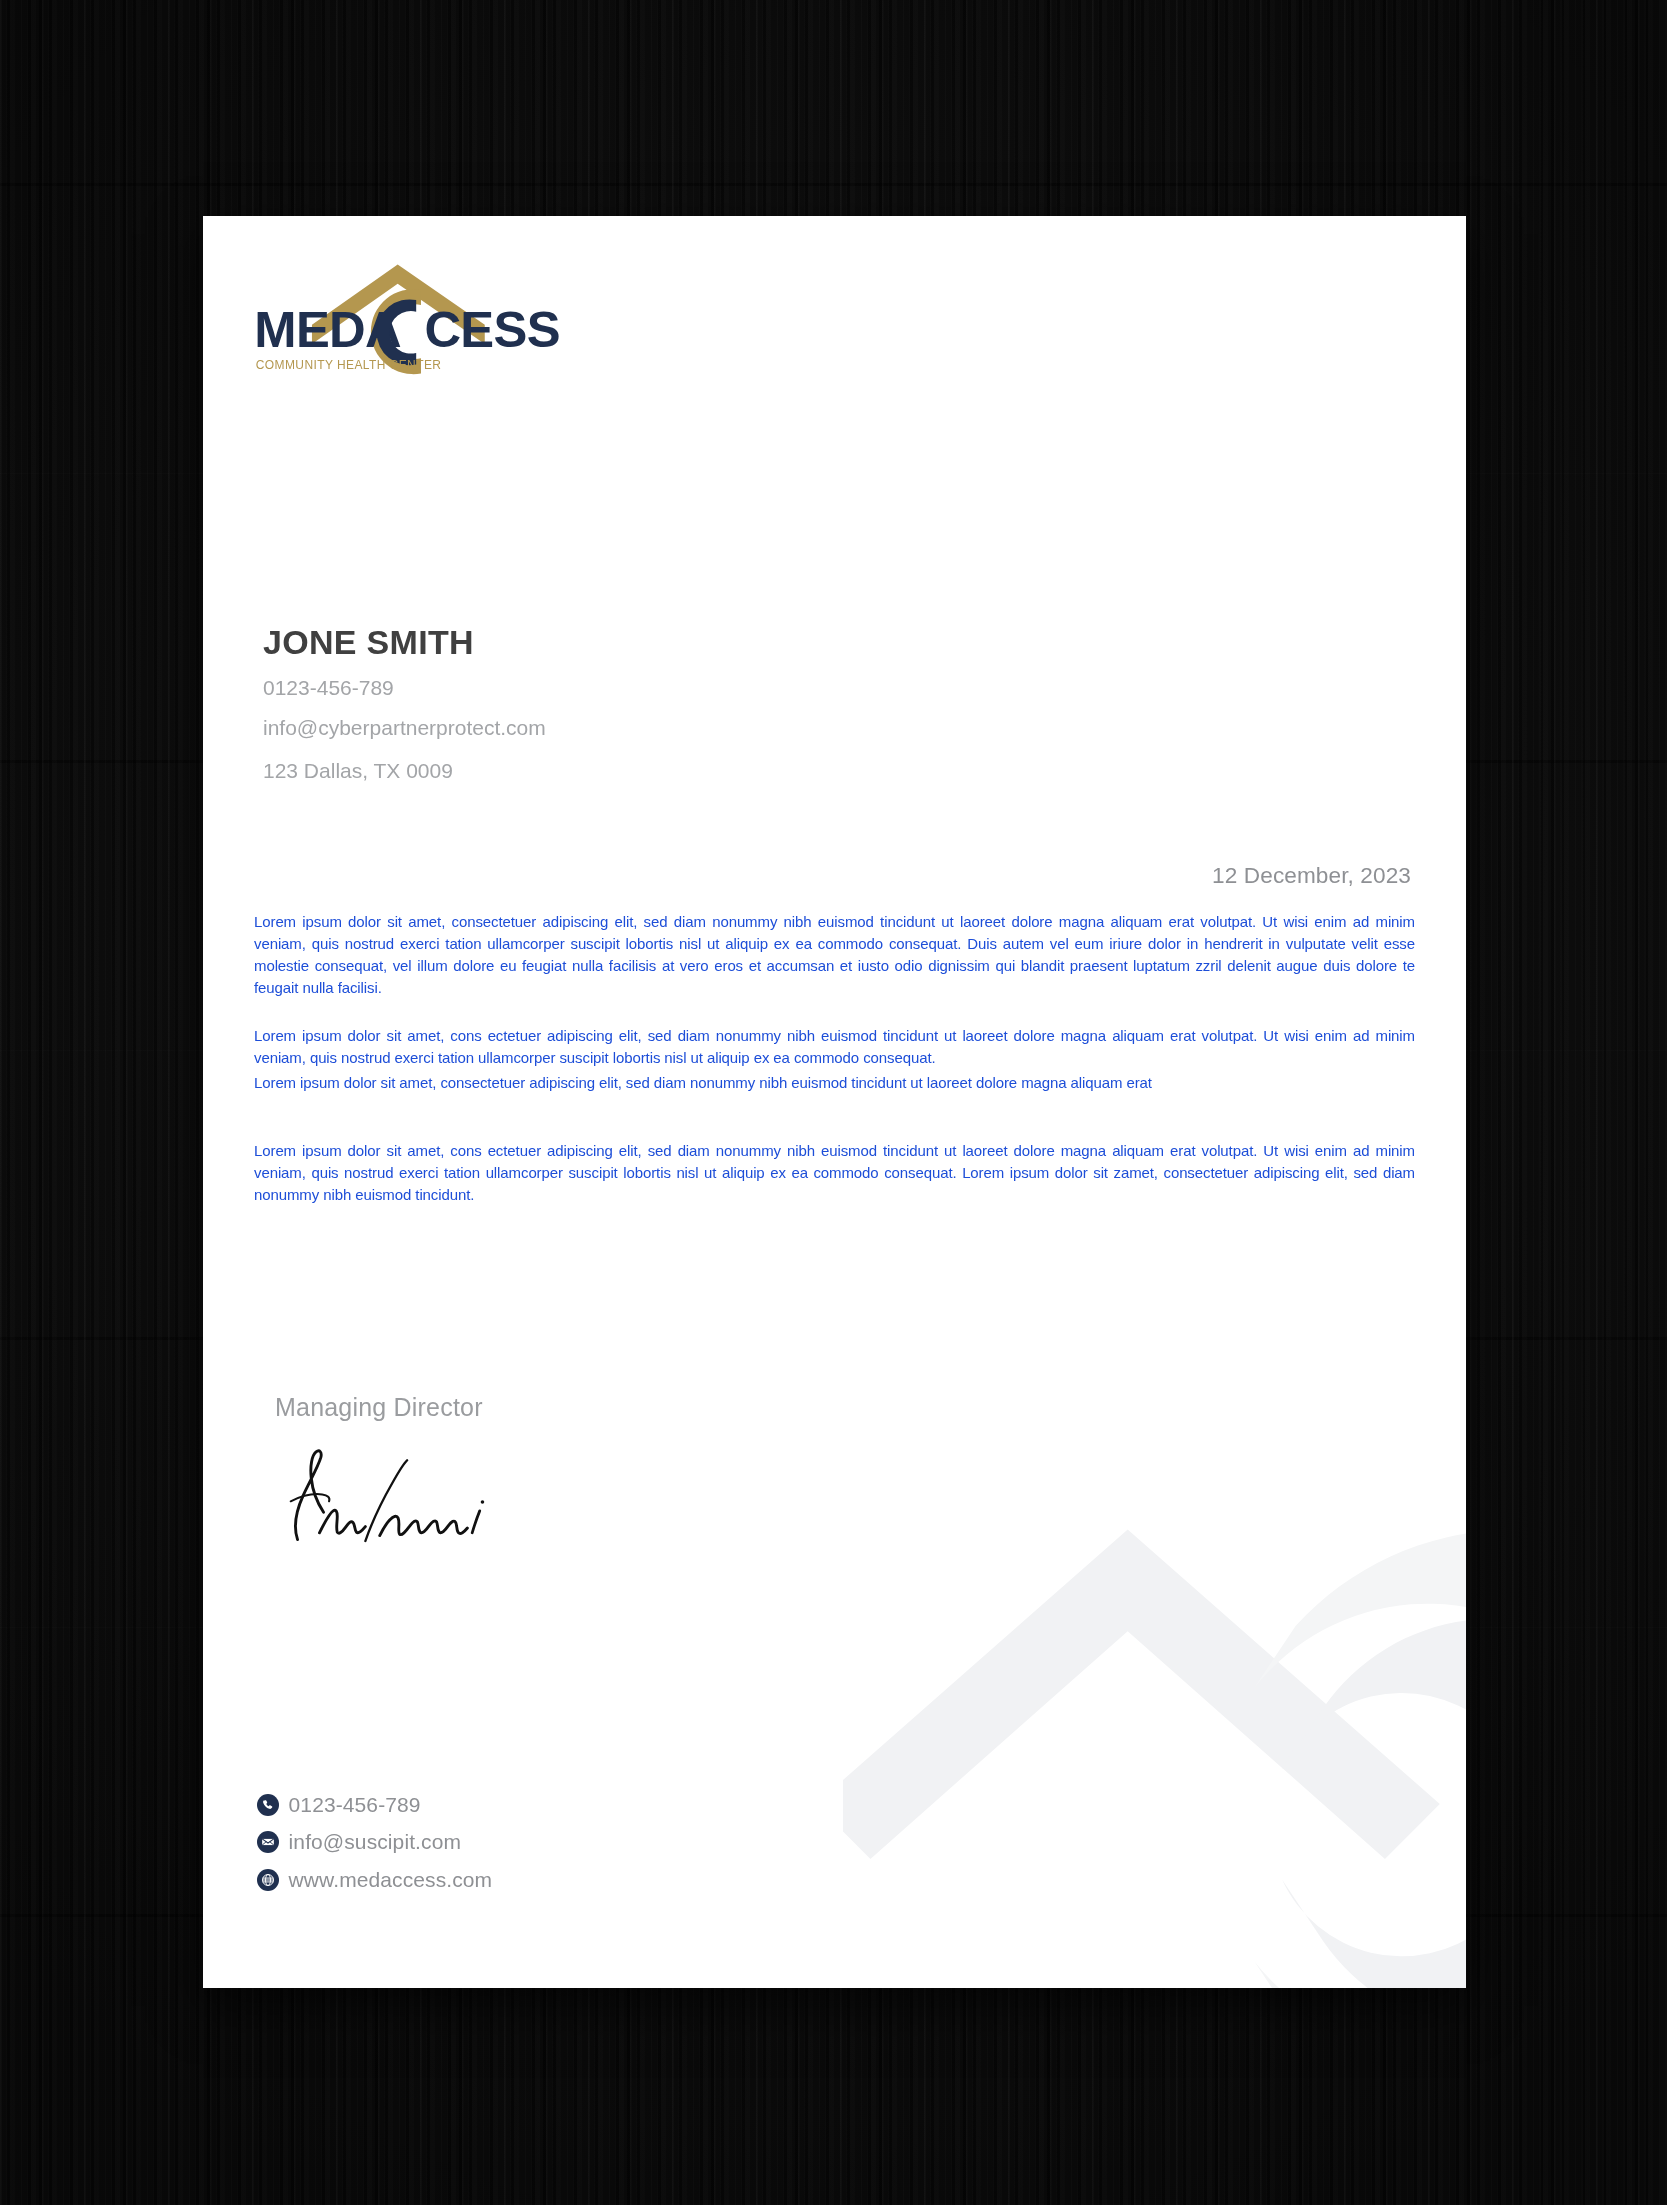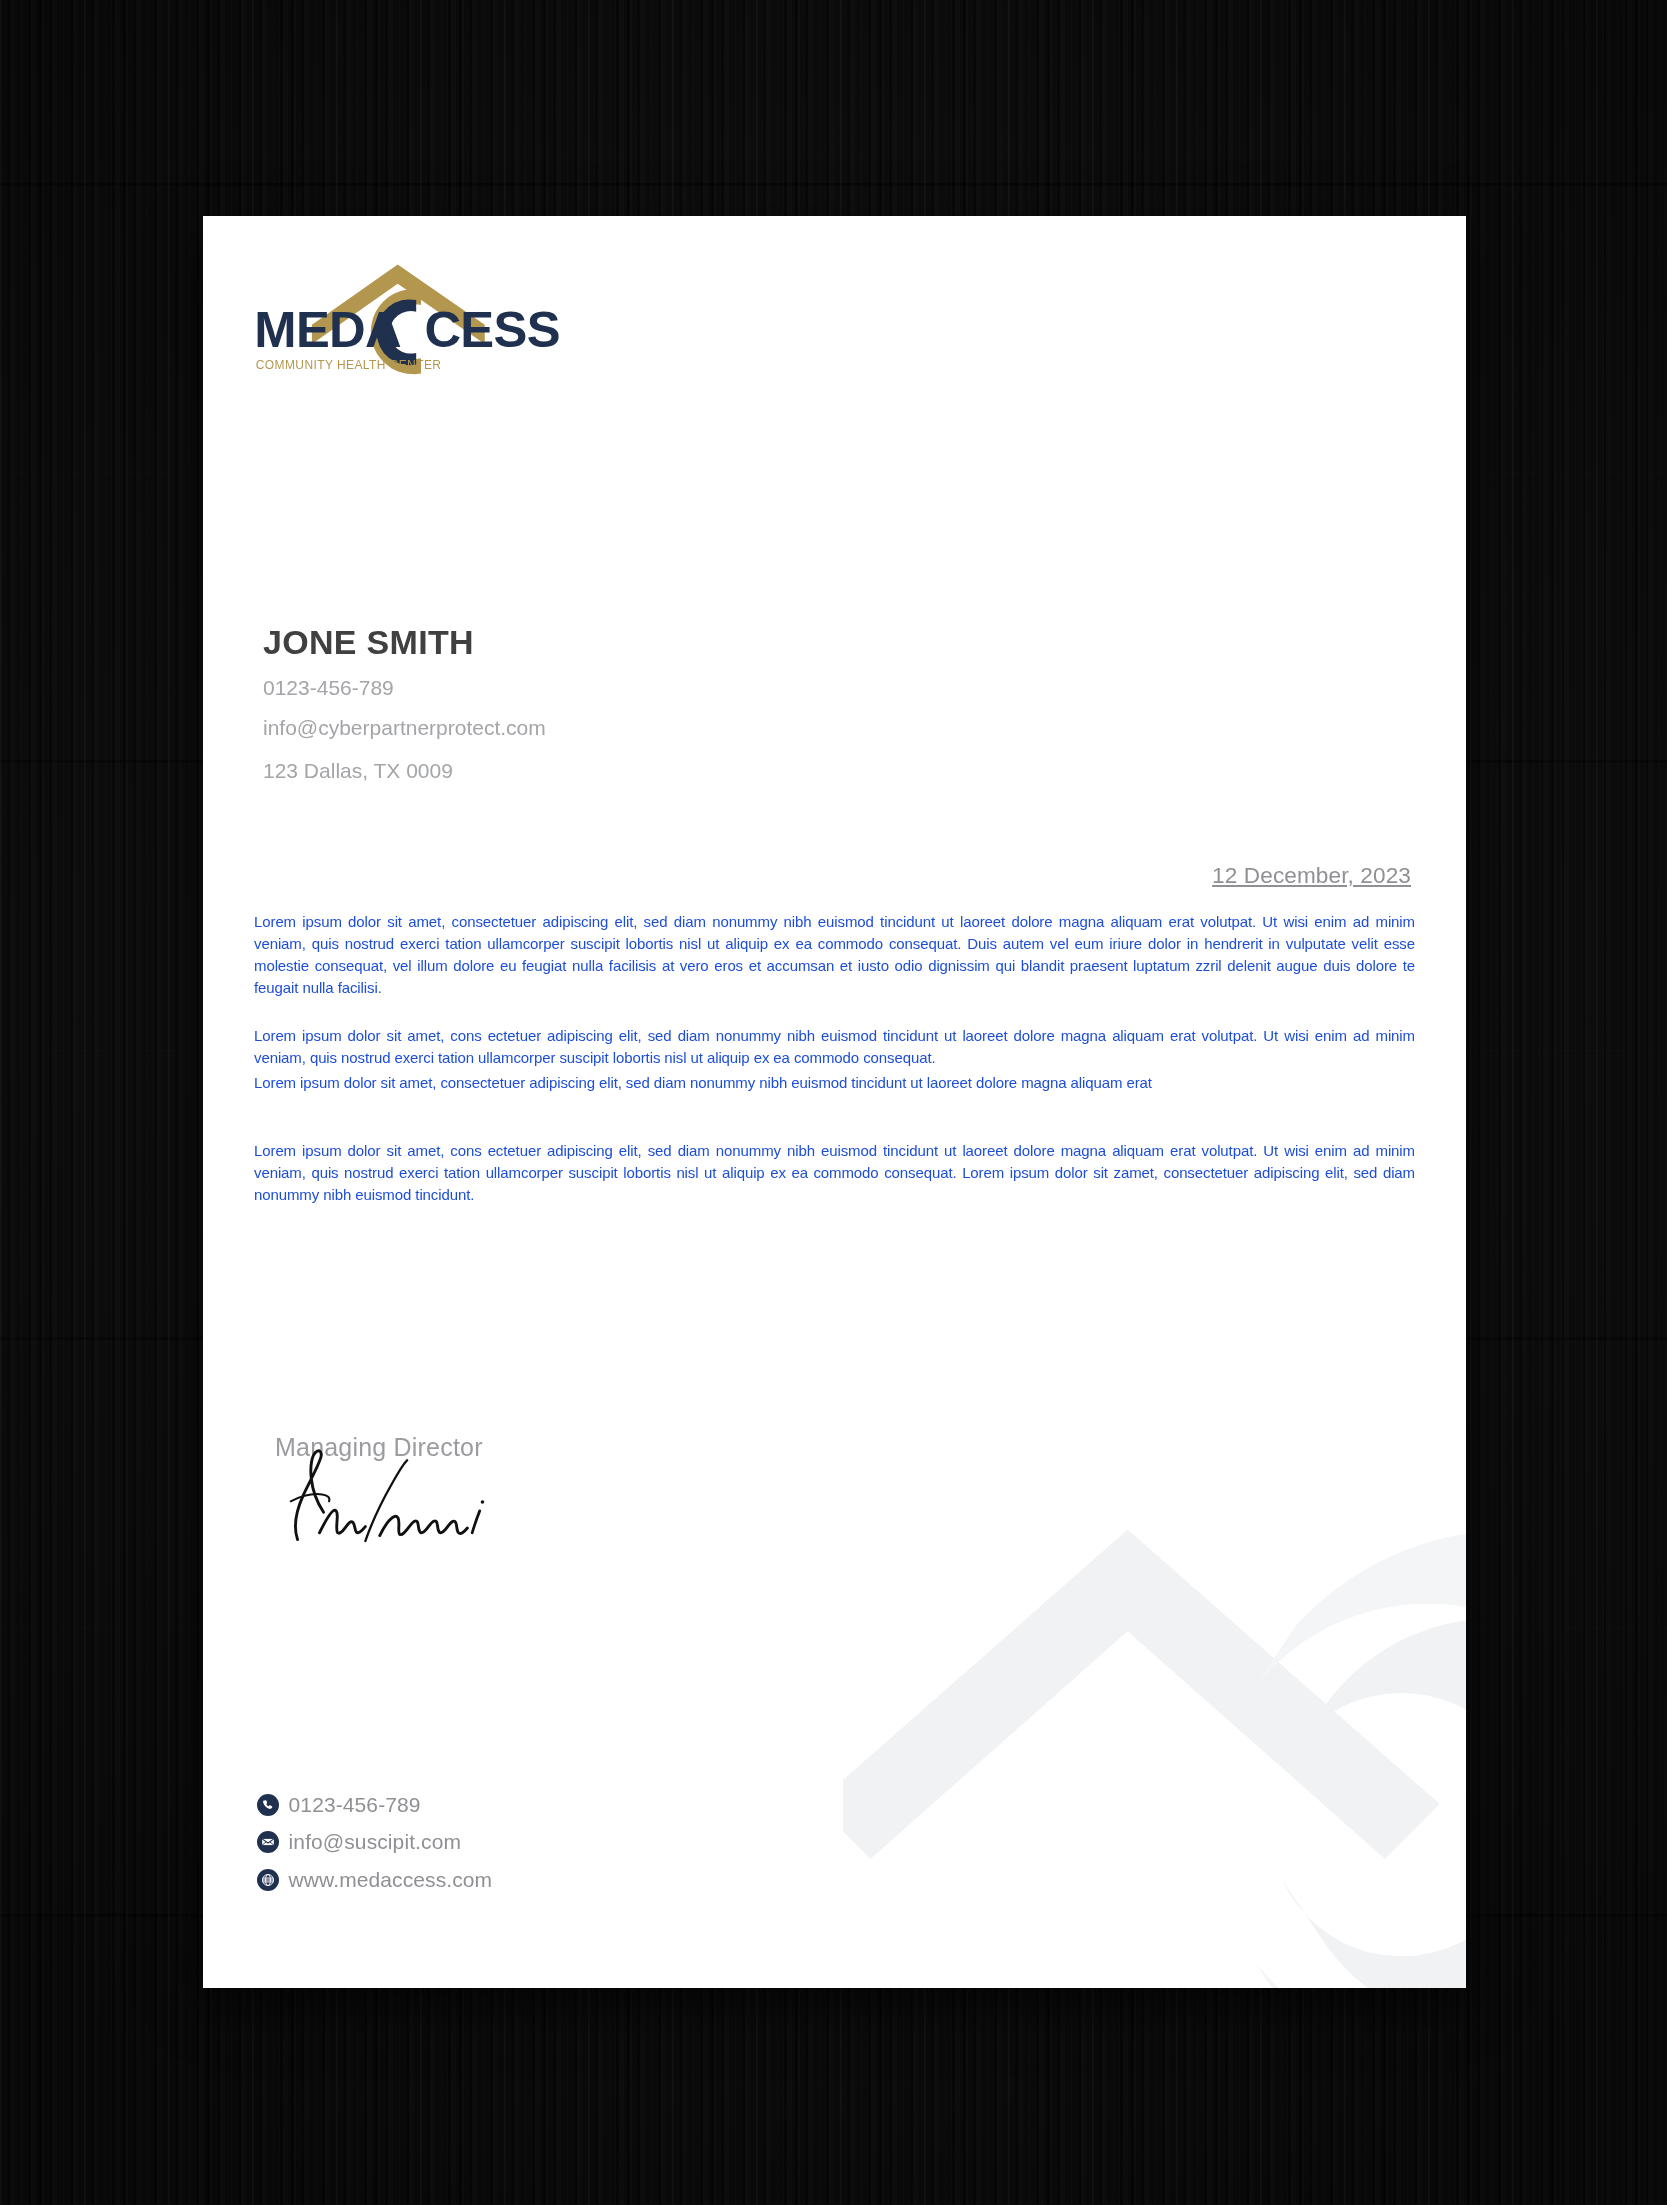--- a/index.html
+++ b/index.html
@@ -109,21 +109,20 @@
 
   
   .letter-date {
     position: absolute;
     right: 55px;
     top: 647px;
     font-size: 22.6px;
     color: #8e9094;
     font-weight: 400;
     letter-spacing: 0.1px;
-    text-decoration: underline;
   }
 
   
   .body-copy {
     position: absolute;
     left: 48px;
     top: 692px;
     width: 1167px;
   }
   .para {
@@ -141,21 +140,20 @@
 
   
   .sign-title {
     position: absolute;
     left: 72px;
     top: 1177px;
     font-size: 25px;
     color: #9a9c9f;
     font-weight: 300;
     letter-spacing: 0.2px;
-    margin-top: 40px;
   }
   .signature {
     position: absolute;
     left: 74px;
     top: 1229px;
     width: 226px;
     height: 103px;
   }
   .signature svg { width: 100%; height: 100%; display: block; }
 

